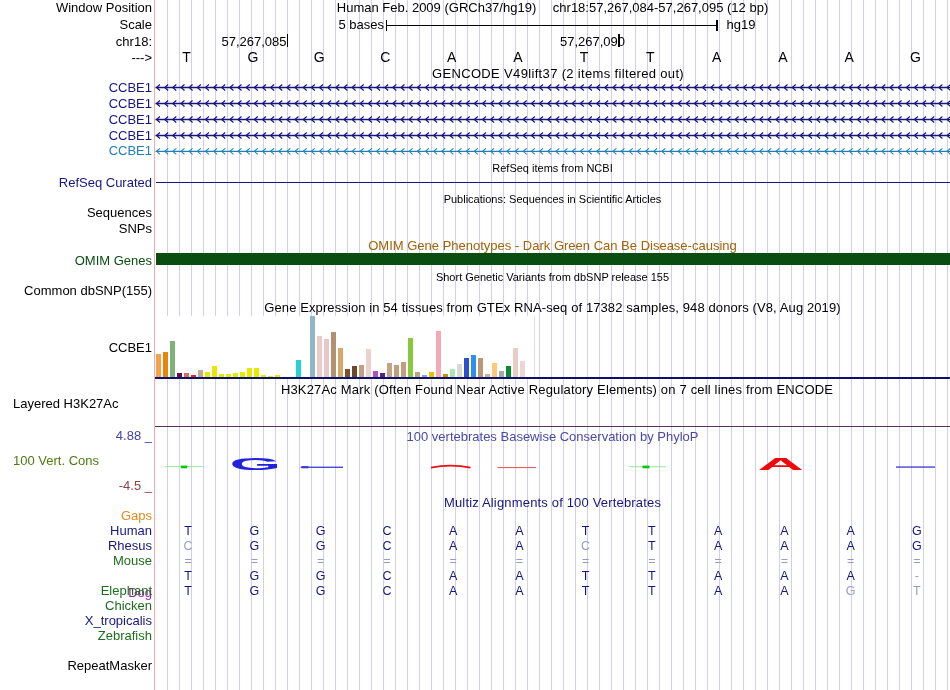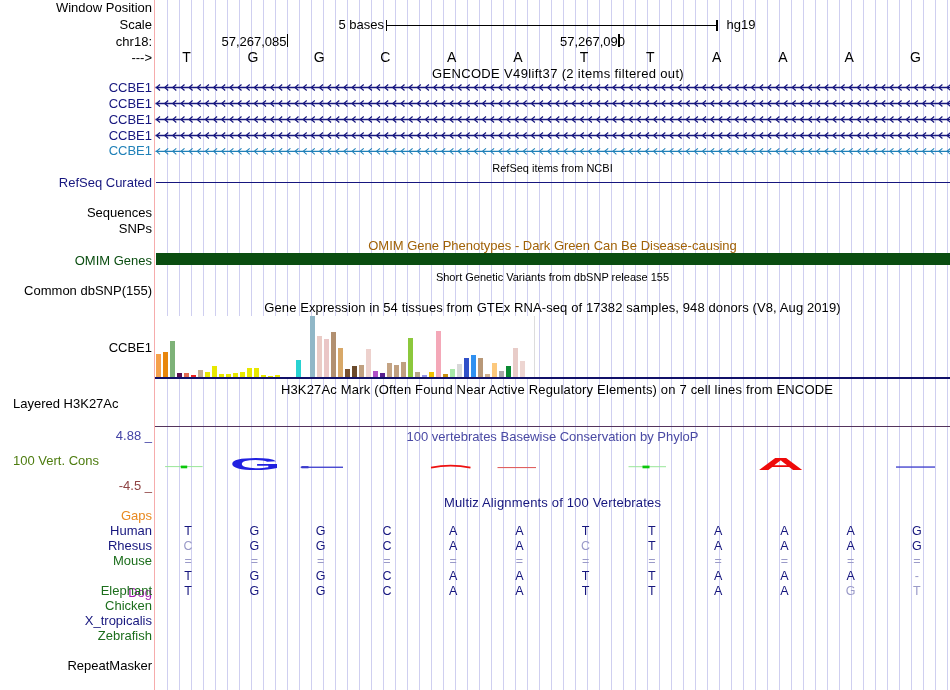--- a/index.html
+++ b/index.html
@@ -71,20 +71,21 @@
     <div style="position:absolute;left:863px;top:0;width:1px;height:690px;background:#CFCFF0;"></div>
     <div style="position:absolute;left:875px;top:0;width:1px;height:690px;background:#CFCFF0;"></div>
     <div style="position:absolute;left:887px;top:0;width:1px;height:690px;background:#CFCFF0;"></div>
     <div style="position:absolute;left:899px;top:0;width:1px;height:690px;background:#CFCFF0;"></div>
     <div style="position:absolute;left:911px;top:0;width:1px;height:690px;background:#CFCFF0;"></div>
     <div style="position:absolute;left:923px;top:0;width:1px;height:690px;background:#CFCFF0;"></div>
     <div style="position:absolute;left:935px;top:0;width:1px;height:690px;background:#CFCFF0;"></div>
     <div style="position:absolute;left:947px;top:0;width:1px;height:690px;background:#CFCFF0;"></div>
     <div style="position:absolute;left:154.3px;top:0;width:1.2px;height:690px;background:#F6ACAC;"></div>
     <div class="t r" style="top:1.0px;">Window Position</div>
+    <div class="t c" style="top:1.0px;">Human Feb. 2009 (GRCh37/hg19)   chr18:57,267,084-57,267,095 (12 bp)</div>
     <div class="t r" style="top:18.0px;">Scale</div>
     <div class="t" style="left:338.5px;top:18.0px;">5 bases</div>
     <div class="t" style="left:726.5px;top:18.0px;">hg19</div>
     <div style="position:absolute;left:386px;top:24.5px;width:331.5px;height:1.3px;background:#000;"></div>
     <div style="position:absolute;left:386px;top:19.5px;width:1.3px;height:11px;background:#000;"></div>
     <div style="position:absolute;left:716.3px;top:19.5px;width:1.3px;height:11px;background:#000;"></div>
     <div class="t r" style="top:35.0px;">chr18:</div>
     <div class="t" style="left:221.5px;top:34.7px;">57,267,085</div>
     <div style="position:absolute;left:287px;top:34px;width:1.3px;height:12.5px;background:#000;"></div>
     <div class="t" style="left:560px;top:34.7px;">57,267,090</div>
@@ -121,20 +122,21 @@
       <use href="#arrow2" y="151.3" stroke="#1F80B8"></use>
     </svg>
     <div class="t r" style="top:80.5px;color:#16167E;">CCBE1</div>
     <div class="t r" style="top:96.5px;color:#16167E;">CCBE1</div>
     <div class="t r" style="top:112.5px;color:#16167E;">CCBE1</div>
     <div class="t r" style="top:128.5px;color:#16167E;">CCBE1</div>
     <div class="t r" style="top:144.3px;color:#1F80B8;">CCBE1</div>
     <div class="t c sm" style="top:161.0px;">RefSeq items from NCBI</div>
     <div class="t r" style="top:175.5px;color:#16167E;">RefSeq Curated</div>
     <div style="position:absolute;left:156px;top:181.8px;width:794px;height:1.6px;background:#16167E;"></div>
+    <div class="t c sm" style="top:192.0px;">Publications: Sequences in Scientific Articles</div>
     <div class="t r" style="top:206.0px;">Sequences</div>
     <div class="t r" style="top:221.5px;">SNPs</div>
     <div class="t c" style="top:239.0px;color:#a16207;">OMIM Gene Phenotypes - Dark Green Can Be Disease-causing</div>
     <div class="t r" style="top:253.5px;color:#0A4D10;">OMIM Genes</div>
     <div style="position:absolute;left:156px;top:253.2px;width:794px;height:12.3px;background:#0A4D10;"></div>
     <div class="t c sm" style="top:270.0px;">Short Genetic Variants from dbSNP release 155</div>
     <div class="t r" style="top:284.0px;">Common dbSNP(155)</div>
     <div class="t c sp1" style="top:301.0px;">Gene Expression in 54 tissues from GTEx RNA-seq of 17382 samples, 948 donors (V8, Aug 2019)</div>
     <div style="position:absolute;left:155.8px;top:315.5px;width:378px;height:61.3px;background:#fff;border-right:1px solid #ddd;"></div>
     <div style="position:absolute;left:156.0px;top:353.8px;width:5px;height:23px;background:#F5A04B;"></div>

